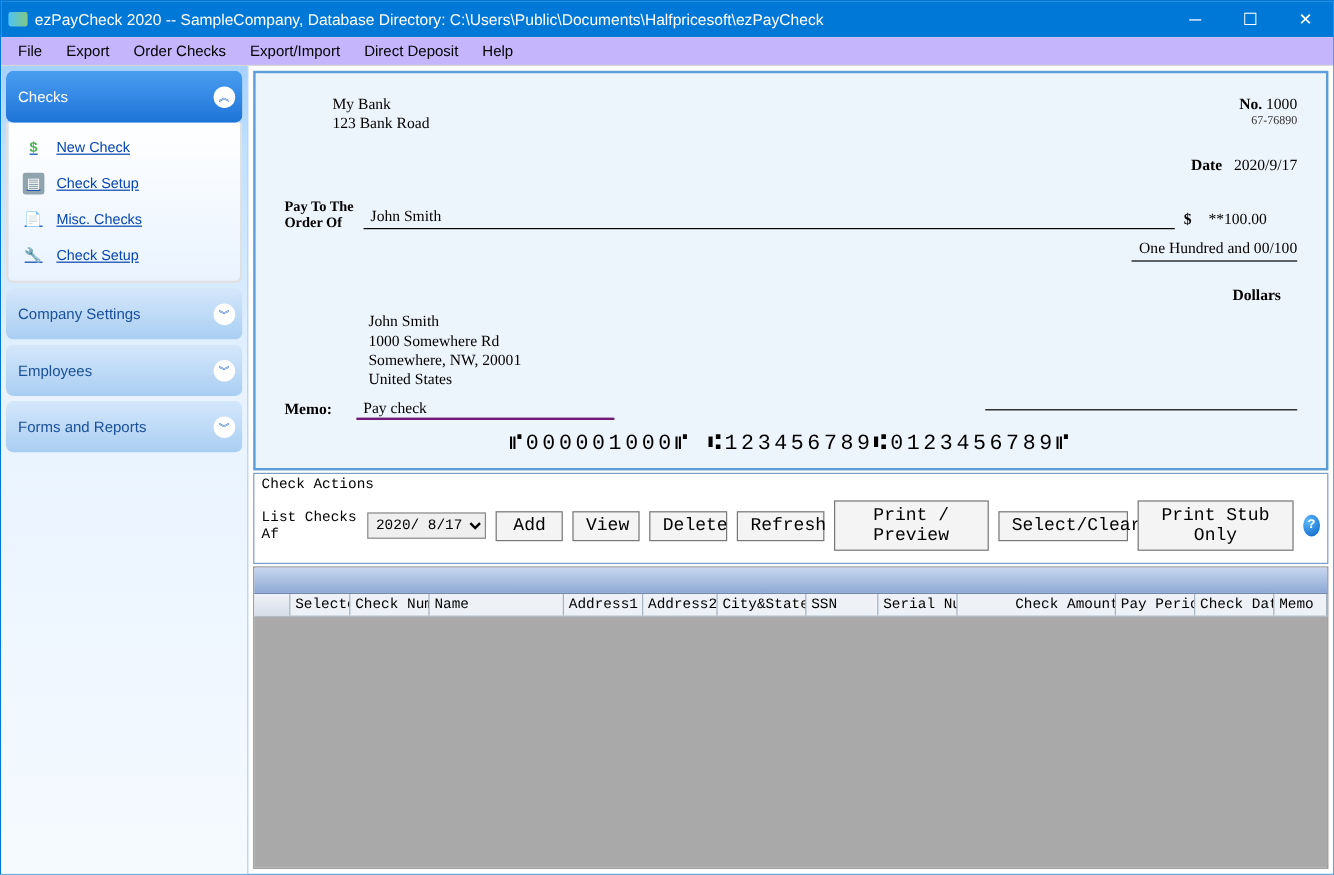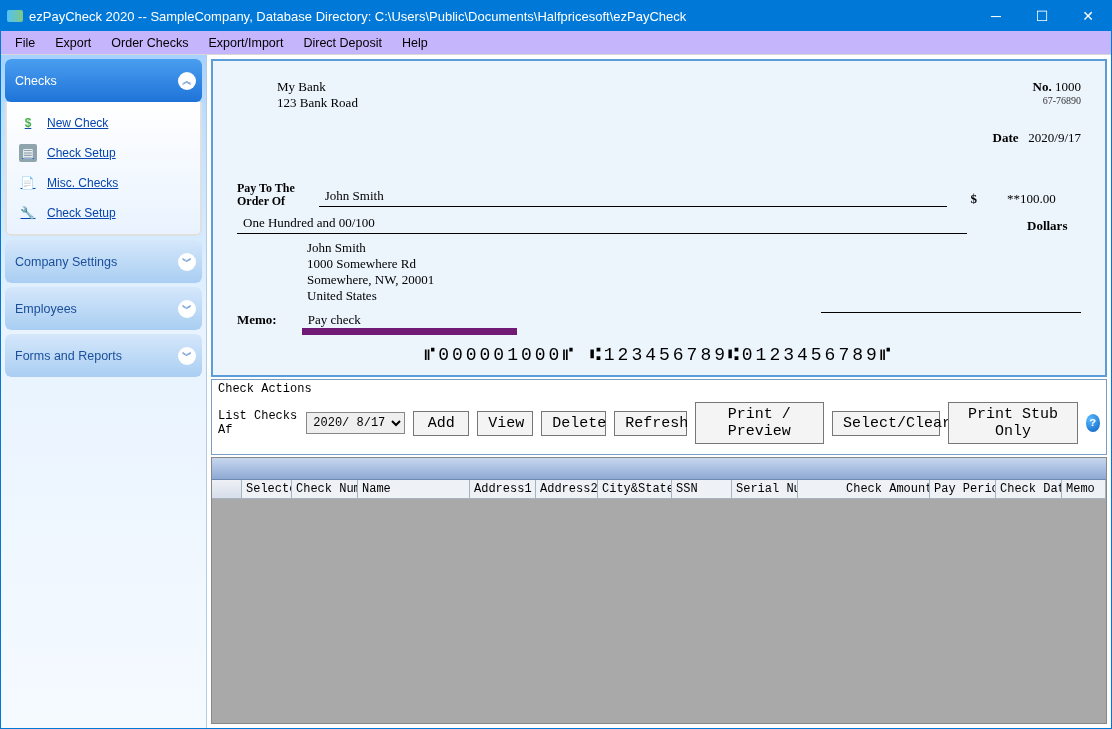--- a/index.html
+++ b/index.html
@@ -27,28 +27,28 @@
 .nav-item { display: flex; align-items: center; padding: 6px 8px; gap: 10px; font-size: 12px; color: #0645ad; text-decoration: underline; }
 .nav-icon { width: 18px; height: 18px; display: flex; align-items: center; justify-content: center; text-decoration: none; }
 
 .main { flex: 1; padding: 4px; display: flex; flex-direction: column; gap: 2px; }
 .check-panel { border: 2px solid #5a9dd8; background: #ecf4fc; padding: 18px 24px 10px 24px; font-family: Georgia, "Times New Roman", serif; font-size: 13px; position: relative; }
 .check-row { display: flex; justify-content: space-between; }
 .company-block { margin-left: 100px; }
 .bank-block { margin-left: 40px; text-align: left; }
 .right-block { text-align: right; min-width: 140px; }
 .small { font-size: 10px; color: #333; }
-.payline { display: flex; align-items: flex-end; margin-top: 36px; gap: 24px; }
+.payline { display: flex; align-items: flex-end; margin-top: 20px; gap: 8px; }
 .paylabel { font-size: 12px; font-weight: bold; line-height: 1.05; }
 .underline-field { flex: 1; border-bottom: 1px solid #000; padding-left: 6px; padding-bottom: 2px; }
 .amount-box { min-width: 80px; padding-left: 6px; }
-.words-line { display: flex; align-items: flex-end; margin-top: 8px; gap: 20px; }
+.words-line { display: flex; align-items: flex-end; margin-top: 8px; gap: 20px; flex-direction: column; }
 .addr-block { margin-left: 70px; margin-top: 6px; }
-.memo-line { display: flex; align-items: flex-start; margin-top: 8px; gap: 8px; }
-.memo-field { width: 215px; border-bottom: 7px solid #701a75; padding-left: 6px; margin-left: 17px; }
+.memo-line { display: flex; align-items: center; margin-top: 8px; gap: 20px; }
+.memo-field { width: 215px; border-bottom: 2px solid #701a75; padding-left: 6px; }
 .sig-line { width: 260px; border-bottom: 1px solid #000; margin-left: auto; }
 .micr { font-family: "Courier New", monospace; font-size: 18px; letter-spacing: 3px; text-align: center; margin-top: 10px; }
 
 .actions-panel { border: 1px solid #7a9ec4; background: #fff; }
 .actions-title { padding: 2px 6px; font-family: "Courier New", monospace; font-size: 12px; }
 .actions-row { display: flex; align-items: center; padding: 4px 6px 10px 6px; gap: 8px; font-family: "Courier New", monospace; font-size: 12px; }
 .actions-row button { font-family: "Courier New", monospace; font-size: 15px; padding: 3px 10px; background: #f4f4f4; border: 1px solid #777; min-width: 56px; }
 .date-select { font-family: "Courier New", monospace; font-size: 12px; padding: 1px 2px; border: 1px solid #888; height: 22px; }
 .help-icon { width: 18px; height: 18px; border-radius: 50%; background: radial-gradient(circle at 30% 30%, #5bbaff, #0a5fbf); color: #fff; display: flex; align-items: center; justify-content: center; font-weight: bold; font-size: 11px; margin-left: auto; }
 

